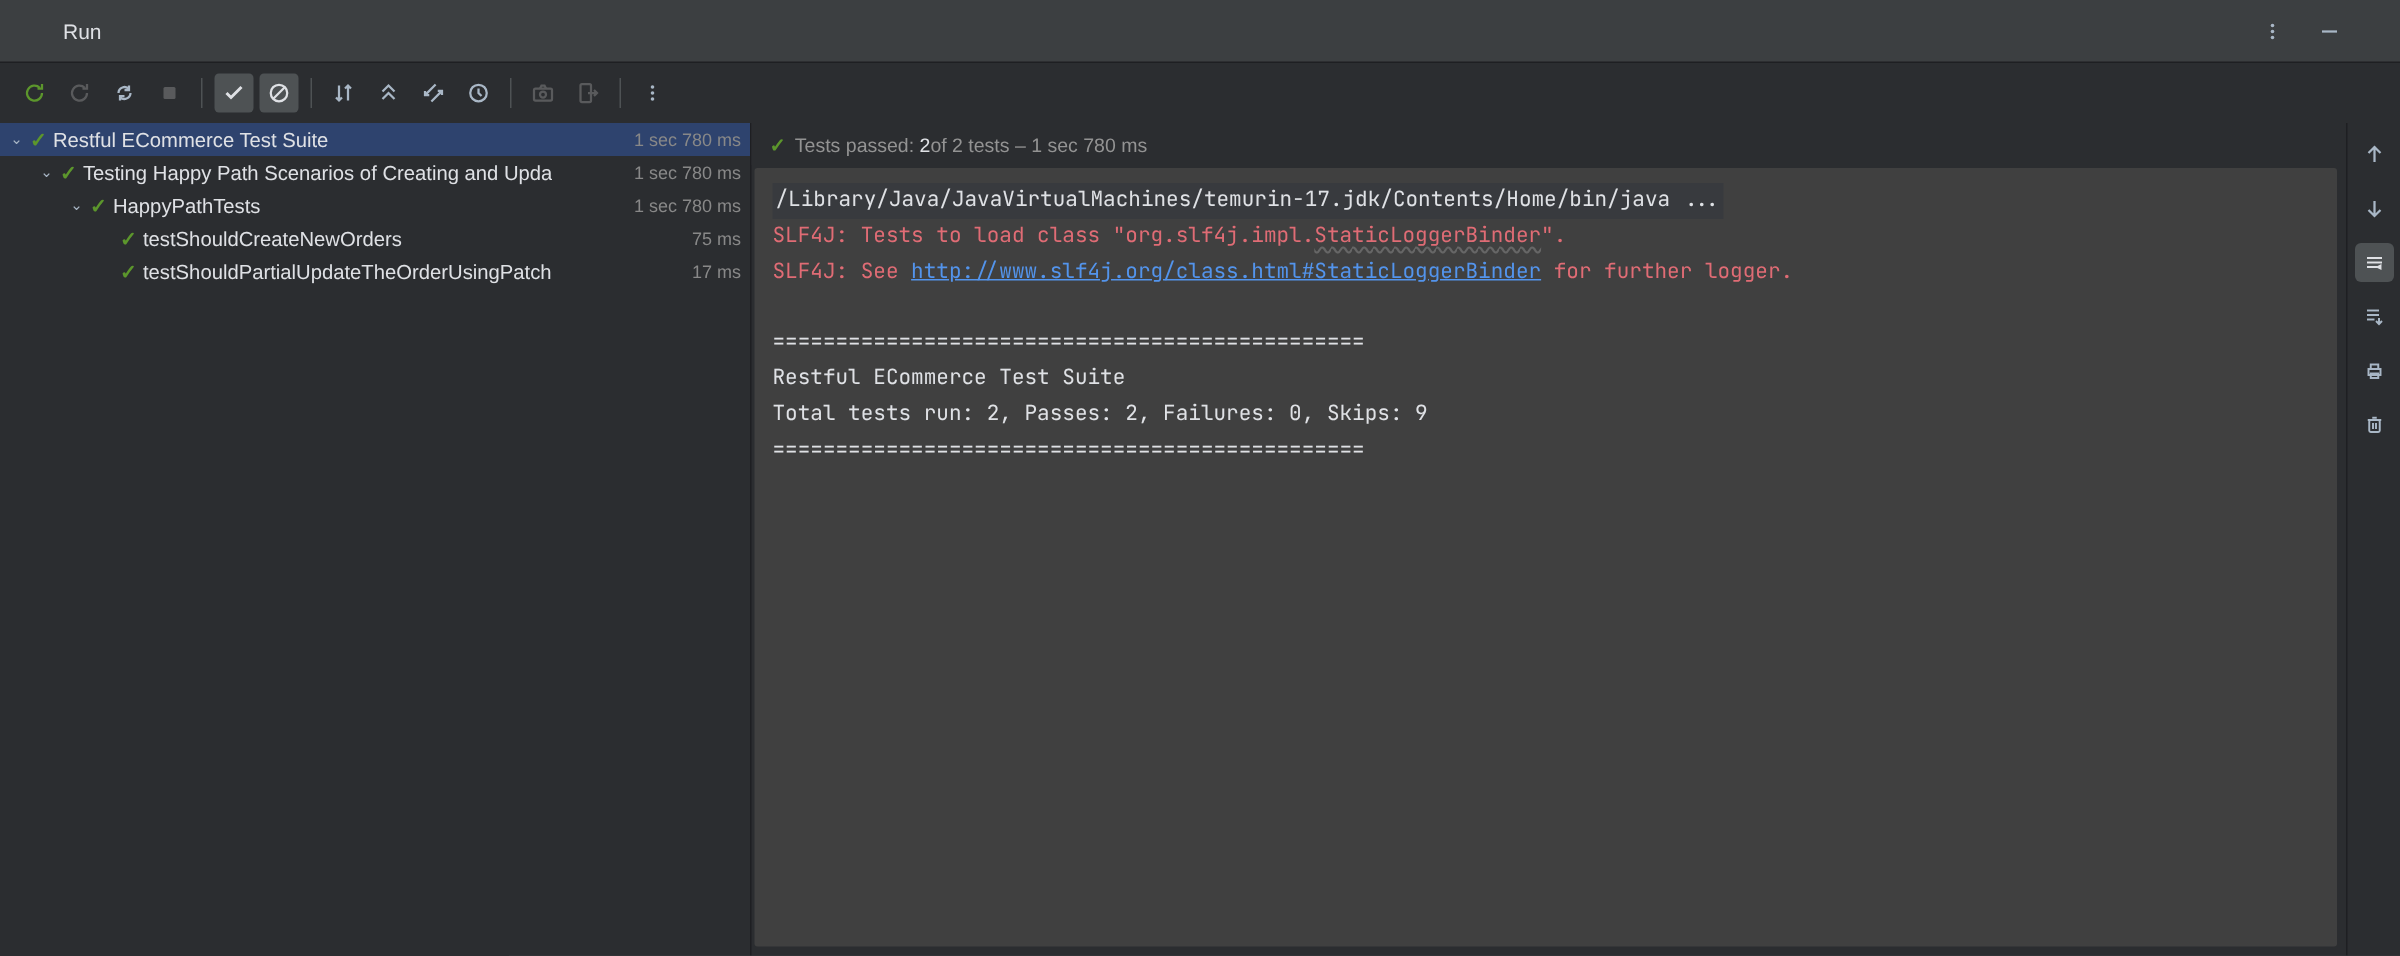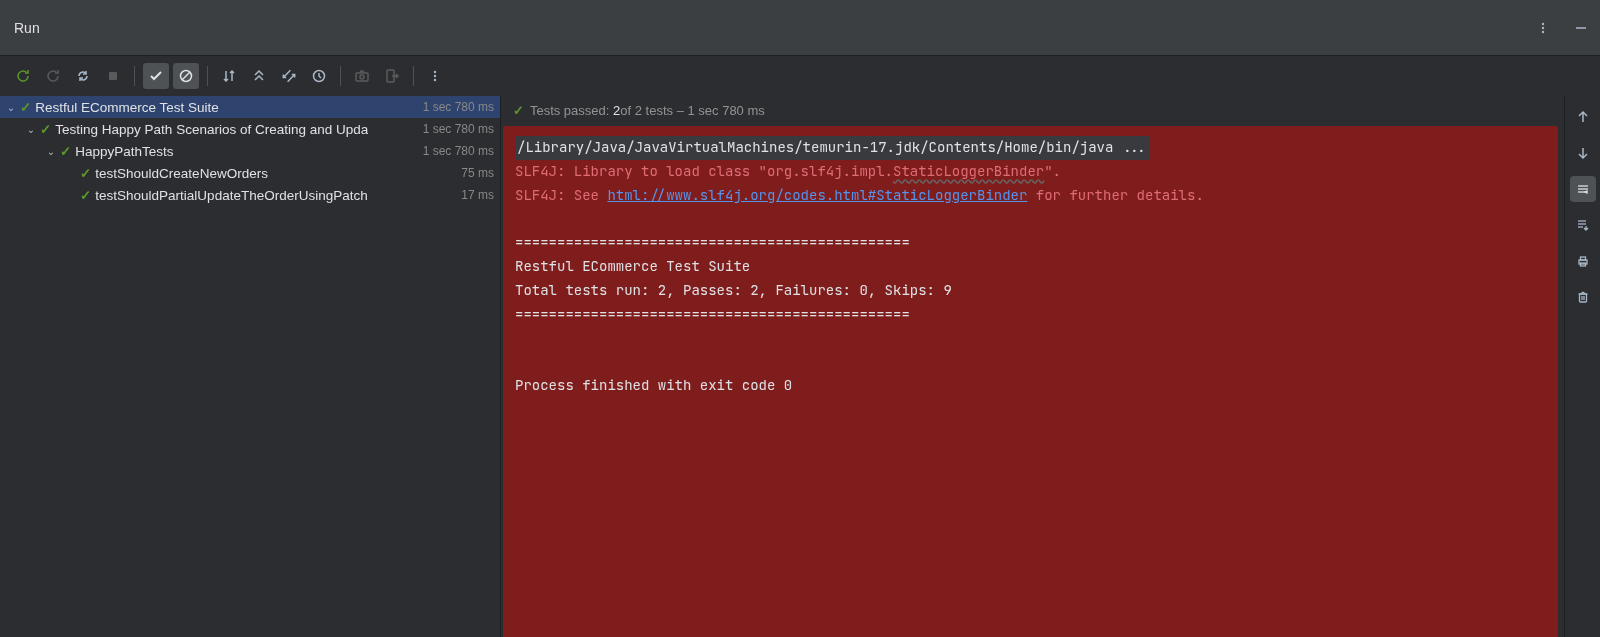--- a/index.html
+++ b/index.html
@@ -8,26 +8,26 @@
       color: #dfe1e5;
       font-family: -apple-system, BlinkMacSystemFont, "Segoe UI", sans-serif;
       font-size: 13px;
       width: 1600px;
       height: 637px;
       overflow: hidden;
     }
     
     
     .top-bar {
-      height: 56px;
+      height: 42px;
       background: #3c3f41;
       border-bottom: 1px solid #1e1f22;
       display: flex;
       align-items: center;
-      padding: 0 0;
+      padding: 0 28px;
     }
     .run-label {
       font-size: 14px;
       color: #dfe1e5;
       padding: 0 14px;
       font-weight: 500;
     }
     .tab {
       display: flex;
       align-items: center;
@@ -165,21 +165,21 @@
       background: #2b2d30;
       color: #939393;
       font-size: 13px;
     }
     .console-header .check-icon { margin-right: 6px; }
     .passed-count {
       color: #dfe1e5;
     }
     .console-output {
       flex: 1;
-      background: #7f1d1d;
+      background: #404040;
       padding: 10px 12px;
       font-family: "JetBrains Mono", Menlo, Consolas, monospace;
       font-size: 14px;
       line-height: 1.7;
       overflow: auto;
       margin: 2px 6px 6px 2px;
       border-radius: 2px;
     }
     .console-line { white-space: pre; }
     .cmd-line { background: #383a3e; display: inline-block; padding: 0 2px;}
@@ -353,30 +353,29 @@
   <div class="console-panel">
     <div class="console-header">
       <span class="check-icon">✓</span>
       <span>Tests passed:</span>
       <span>&nbsp;</span>
       <span class="passed-count">2</span>
       <span> of 2 tests – 1 sec 780 ms</span>
     </div>
     <div class="console-output">
       <div class="console-line"><span class="cmd-line">/Library/Java/JavaVirtualMachines/temurin-17.jdk/Contents/Home/bin/java ...</span></div>
-      <div class="console-line err-line"><span>SLF4J: Library to load class "org.slf4j.impl.</span><span class="err-underline">StaticLoggerBinder</span><span>".</span></div>
-      <div class="console-line err-line"><span>SLF4J: See </span><span class="link">html://www.slf4j.org/codes.html#StaticLoggerBinder</span><span> for further details.</span></div>
+      <div class="console-line err-line"><span>SLF4J: Tests to load class "org.slf4j.impl.</span><span class="err-underline">StaticLoggerBinder</span><span>".</span></div>
+      <div class="console-line err-line"><span>SLF4J: See </span><span class="link">http://www.slf4j.org/class.html#StaticLoggerBinder</span><span> for further logger.</span></div>
       <div class="console-line">&nbsp;</div>
       <div class="console-line">===============================================</div>
       <div class="console-line">Restful ECommerce Test Suite</div>
       <div class="console-line">Total tests run: 2, Passes: 2, Failures: 0, Skips: 9</div>
       <div class="console-line">===============================================</div>
       <div class="console-line">&nbsp;</div>
       <div class="console-line">&nbsp;</div>
-      <div class="console-line">Process finished with exit code 0</div>
     </div>
   </div>
 
   <div class="right-gutter">
     <span class="icon-btn">
       <svg width="14" height="14" viewBox="0 0 14 14" fill="none" stroke="#a9b7c6" stroke-width="1.5">
           <path d="M7 12V2M3 6l4-4 4 4"></path>
         </svg>
     </span>
     <span class="icon-btn">

